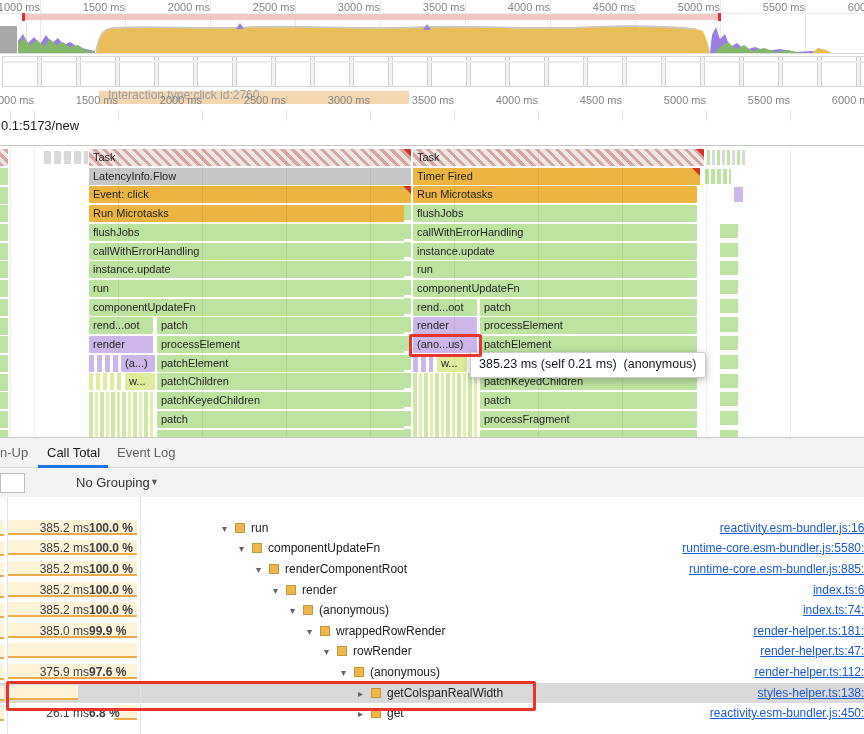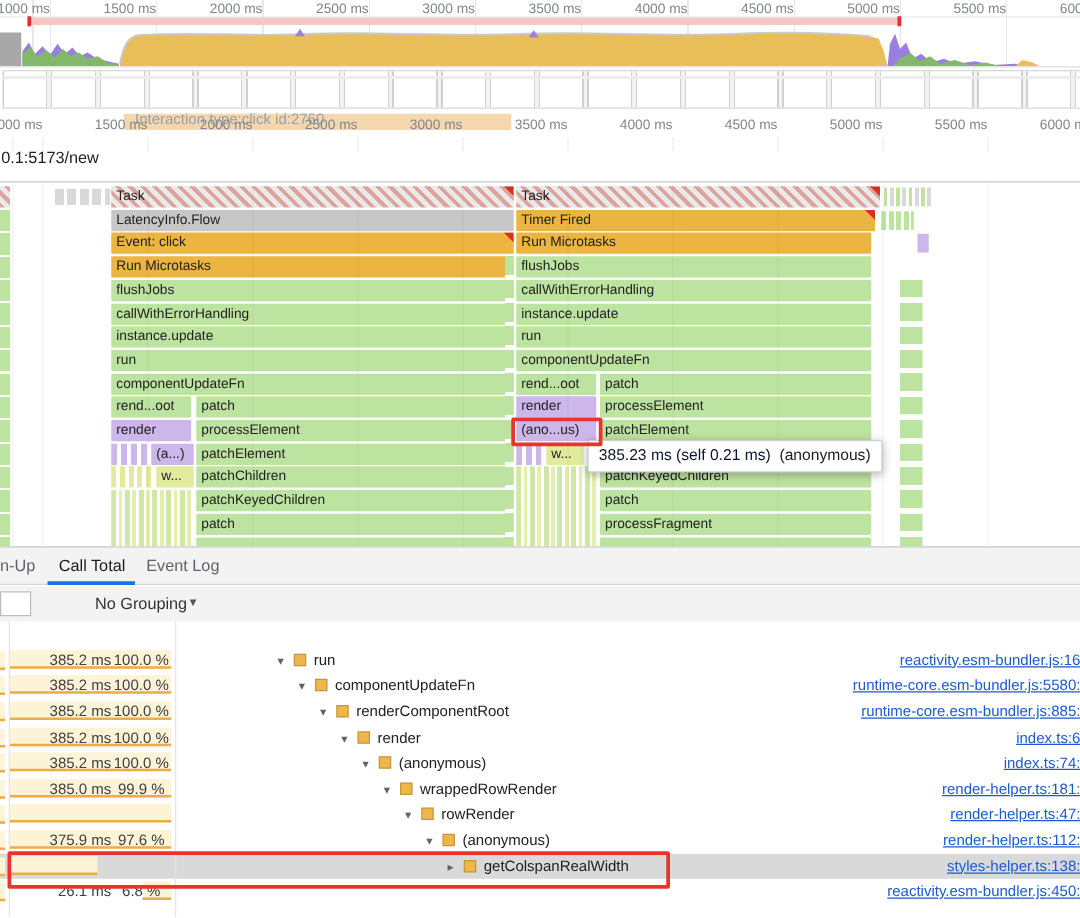--- a/index.html
+++ b/index.html
@@ -77,21 +77,21 @@
 
   .trow { position:absolute; left:0; width:864px; height:20.6px; font-size:12px; color:#3c4043; }
   .trow::before { content:""; position:absolute; left:0; top:3px; width:4px; height:13px;
     background:#fdf3d6; border-bottom:2px solid #eeab49; }
   .trow.sel { background:#d9d9d9; }
   .heat { position:absolute; left:8px; top:2px; width:129px; height:15px;
     background:#fdf3d6; border-bottom:2px solid #eeab49; }
   .tcell { position:absolute; left:8px; top:0; width:129px; height:20.6px; line-height:20.6px;
     display:flex; justify-content:flex-end; z-index:2; }
   .tval { text-align:right; }
-  .tpct { width:48px; text-align:center; }
+  .tpct { width:48px; text-align:left;font-weight:bold; }
   .sel .tpct { color:#8a8a8a; }
   .acell { position:absolute; left:140px; top:0; height:20.6px; line-height:20.6px; white-space:nowrap; z-index:2; }
   .arrow { display:inline-block; width:13px; color:#5f6368; font-size:10px; }
   .arrow.exp::before { content:"\25BE"; }
   .arrow.col::before { content:"\25B8"; }
   .fnicon { display:inline-block; width:10px; height:10px; background:#efb74a;
     border:1px solid rgba(0,0,0,0.18); margin-right:6px; vertical-align:-1px; }
   .fname { color:#202124; }
   .srclink { position:absolute; right:-7px; top:0; height:20.6px; line-height:20.6px;
     font-size:12px; color:#1b5bd0; text-decoration:underline; white-space:nowrap; z-index:2; }
@@ -301,20 +301,21 @@
       <div class="heat" style="width:70px"></div>
       <div class="acell" style="padding-left:218px"><span class="arrow col"></span><span class="fnicon"></span><span class="fname">getColspanRealWidth</span></div>
       <a class="srclink">styles-helper.ts:138:3</a>
     </div>
     <div class="trow" style="top:266.1px">
       <div class="heat" style="left:114px;width:23px"></div>
       <div class="tcell">
           <span class="tval">26.1 ms</span>
           <span class="tpct">6.8 %</span>
         </div>
+      <div class="acell" style="padding-left:218px"><span class="arrow col"></span><span class="fnicon"></span><span class="fname">get</span></div>
       <a class="srclink">reactivity.esm-bundler.js:450:2</a>
     </div>
 
     <div class="vline" style="left:7px"></div>
     <div class="vline" style="left:140px"></div>
     <div class="annobox" style="left:6px;top:244px;width:530px;height:30px"></div>
   </div>
 
 </div>
 

